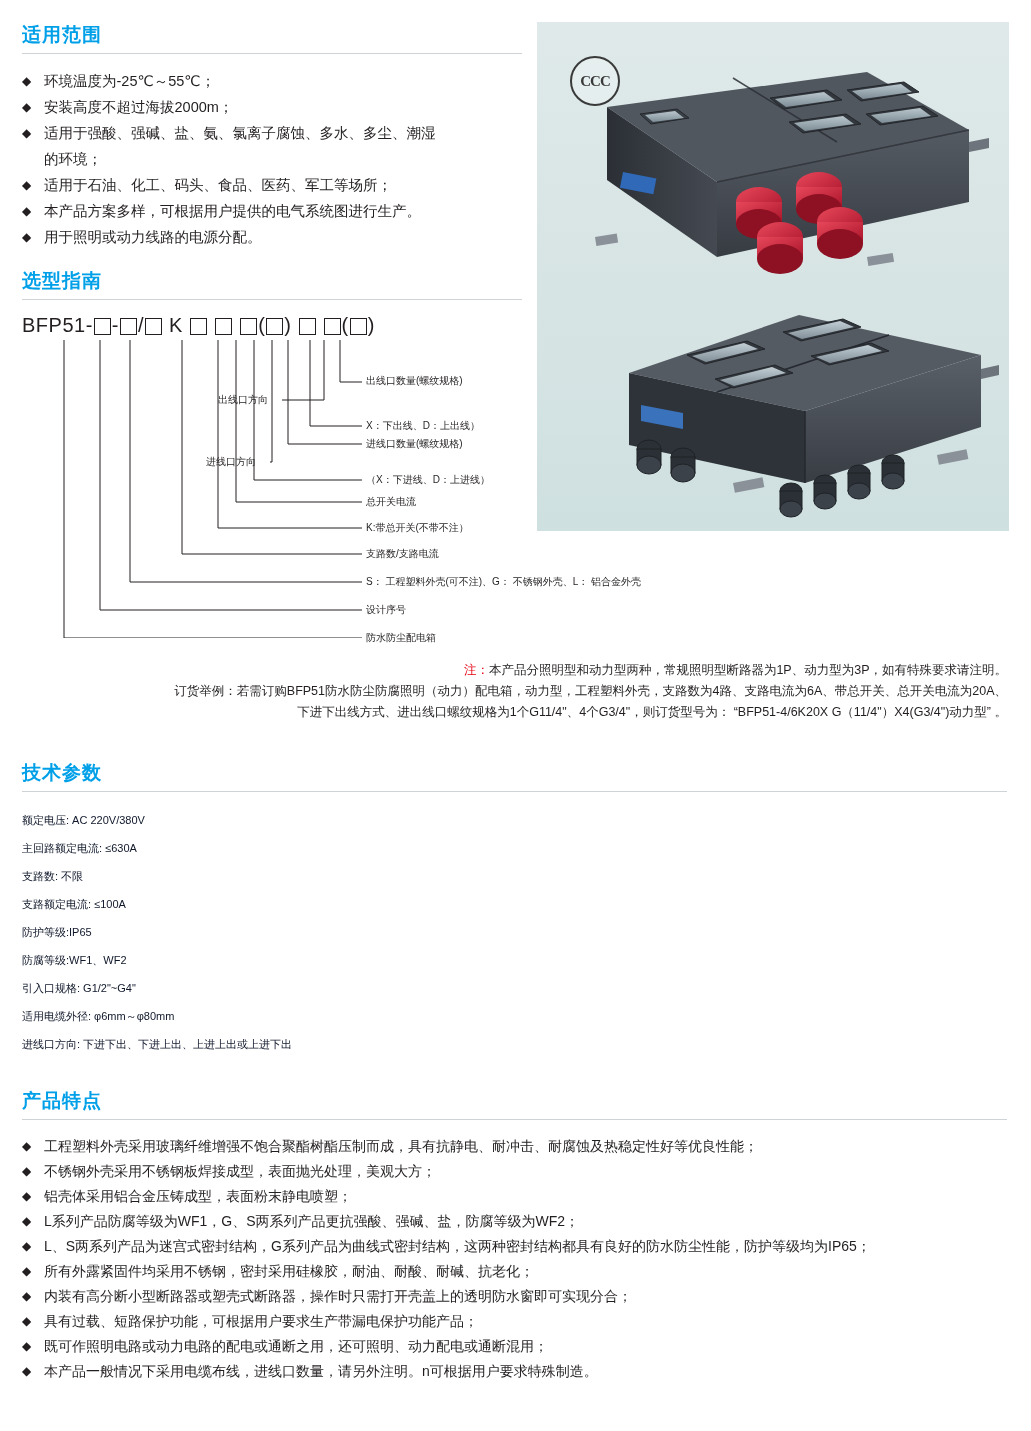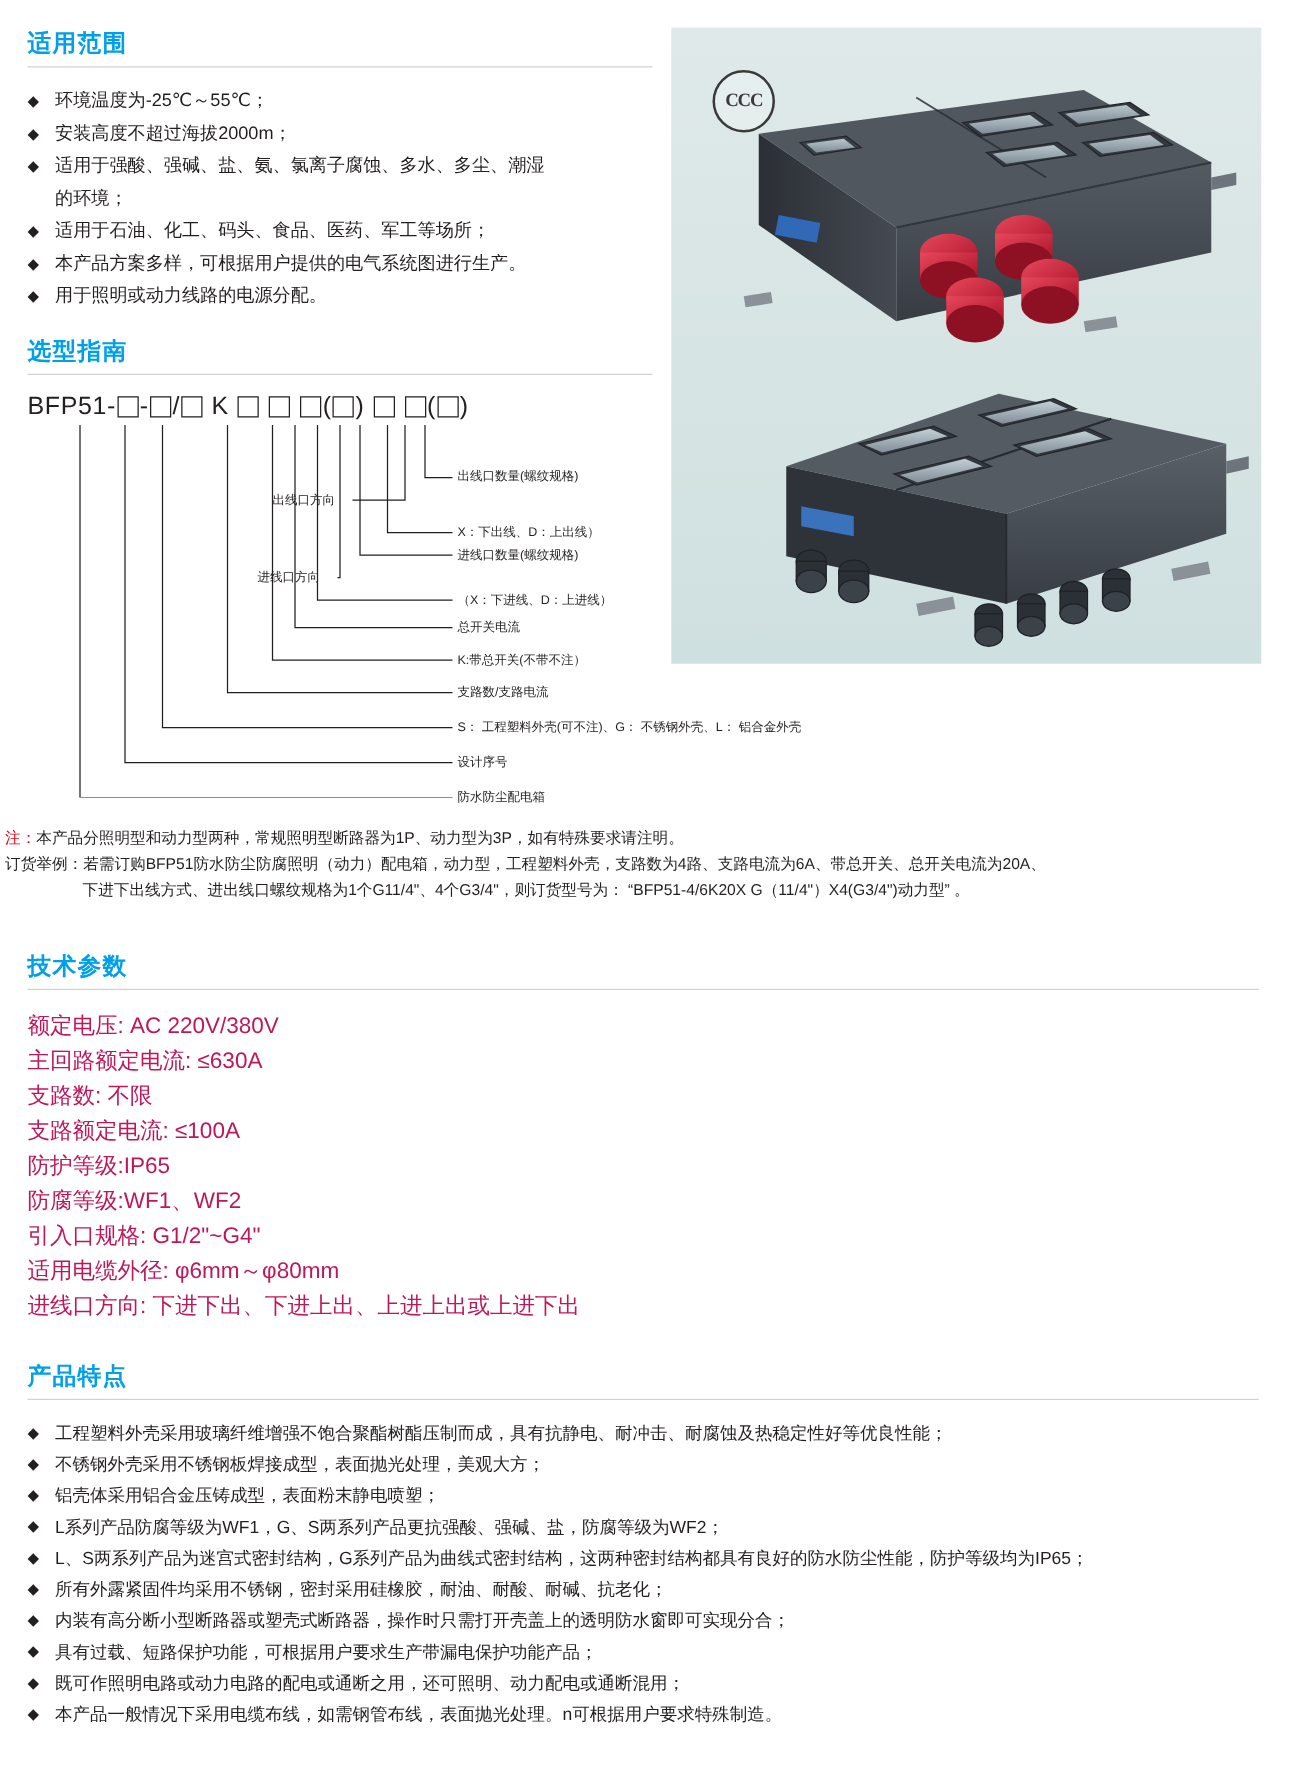--- a/index.html
+++ b/index.html
@@ -72,21 +72,21 @@
     position:absolute;left:33px;top:34px;width:46px;height:46px;
     border:2px solid #3a3a3a;border-radius:50%;
     display:flex;align-items:center;justify-content:center;
     font-size:15px;font-weight:700;color:#3a3a3a;letter-spacing:-1px;
     background:rgba(255,255,255,0.25);
   }
   .ccc .c-arc{font-family:"Liberation Serif",serif;}
 
   
   .col-tech{position:absolute;left:22px;top:760px;width:985px;}
-  .tech-lines{font-size:18px;line-height:28px;color:#be185d;}
+  .tech-lines{font-size:11px;line-height:28px;color:#0f172a;}
 
   
   .col-feat{position:absolute;left:22px;top:1088px;width:985px;}
   .feat li{
     font-size:14px;line-height:25px;position:relative;padding-left:22px;list-style:none;
   }
   .feat{margin:0;padding:0;}
   .feat li .dia{position:absolute;left:0;top:0;font-size:12px;line-height:25px;}
 </style>
 </head>
@@ -146,21 +146,21 @@
       <div class="lbl" style="left:344px;top:159px;">（X：下进线、D：上进线）</div>
       <div class="lbl" style="left:344px;top:181px;">总开关电流</div>
       <div class="lbl" style="left:344px;top:207px;">K:带总开关(不带不注）</div>
       <div class="lbl" style="left:344px;top:233px;">支路数/支路电流</div>
       <div class="lbl" style="left:344px;top:261px;">S： 工程塑料外壳(可不注)、G： 不锈钢外壳、L： 铝合金外壳</div>
       <div class="lbl" style="left:344px;top:289px;">设计序号</div>
       <div class="lbl" style="left:344px;top:317px;">防水防尘配电箱</div>
     </div>
   </div>
 
-  <div class="note" style="position:absolute;left:4px;top:660px;width:985px;">
+  <div class="note" style="position:absolute;left:22px;top:660px;width:985px;text-align:right;">
     <p>
       <span class="red">注：</span><span>本产品分照明型和动力型两种，常规照明型断路器为1P、动力型为3P，如有特殊要求请注明。</span>
     </p>
     <p class="indent">
       <span>订货举例：</span><span>若需订购BFP51防水防尘防腐照明（动力）配电箱，动力型，工程塑料外壳，支路数为4路、支路电流为6A、带总开关、总开关电流为20A、</span>
     </p>
     <p class="indent2">
       <span>下进下出线方式、进出线口螺纹规格为1个G11/4"、4个G3/4"，则订货型号为： “BFP51-4/6K20X G（11/4"）X4(G3/4")动力型” 。</span>
     </p>
   </div>
@@ -331,17 +331,17 @@
     <ul class="feat">
       <li><span class="dia">◆</span><span>工程塑料外壳采用玻璃纤维增强不饱合聚酯树酯压制而成，具有抗静电、耐冲击、耐腐蚀及热稳定性好等优良性能；</span></li>
       <li><span class="dia">◆</span><span>不锈钢外壳采用不锈钢板焊接成型，表面抛光处理，美观大方；</span></li>
       <li><span class="dia">◆</span><span>铝壳体采用铝合金压铸成型，表面粉末静电喷塑；</span></li>
       <li><span class="dia">◆</span><span>L系列产品防腐等级为WF1，G、S两系列产品更抗强酸、强碱、盐，防腐等级为WF2；</span></li>
       <li><span class="dia">◆</span><span>L、S两系列产品为迷宫式密封结构，G系列产品为曲线式密封结构，这两种密封结构都具有良好的防水防尘性能，防护等级均为IP65；</span></li>
       <li><span class="dia">◆</span><span>所有外露紧固件均采用不锈钢，密封采用硅橡胶，耐油、耐酸、耐碱、抗老化；</span></li>
       <li><span class="dia">◆</span><span>内装有高分断小型断路器或塑壳式断路器，操作时只需打开壳盖上的透明防水窗即可实现分合；</span></li>
       <li><span class="dia">◆</span><span>具有过载、短路保护功能，可根据用户要求生产带漏电保护功能产品；</span></li>
       <li><span class="dia">◆</span><span>既可作照明电路或动力电路的配电或通断之用，还可照明、动力配电或通断混用；</span></li>
-      <li><span class="dia">◆</span><span>本产品一般情况下采用电缆布线，如需钢管布线，表面抛光处理。n可根据用户要求特殊制造。</span></li>
+      <li><span class="dia">◆</span><span>本产品一般情况下采用电缆布线，进线口数量，请另外注明。n可根据用户要求特殊制造。</span></li>
     </ul>
   </div>
 
 </div>
 
 </body></html>

